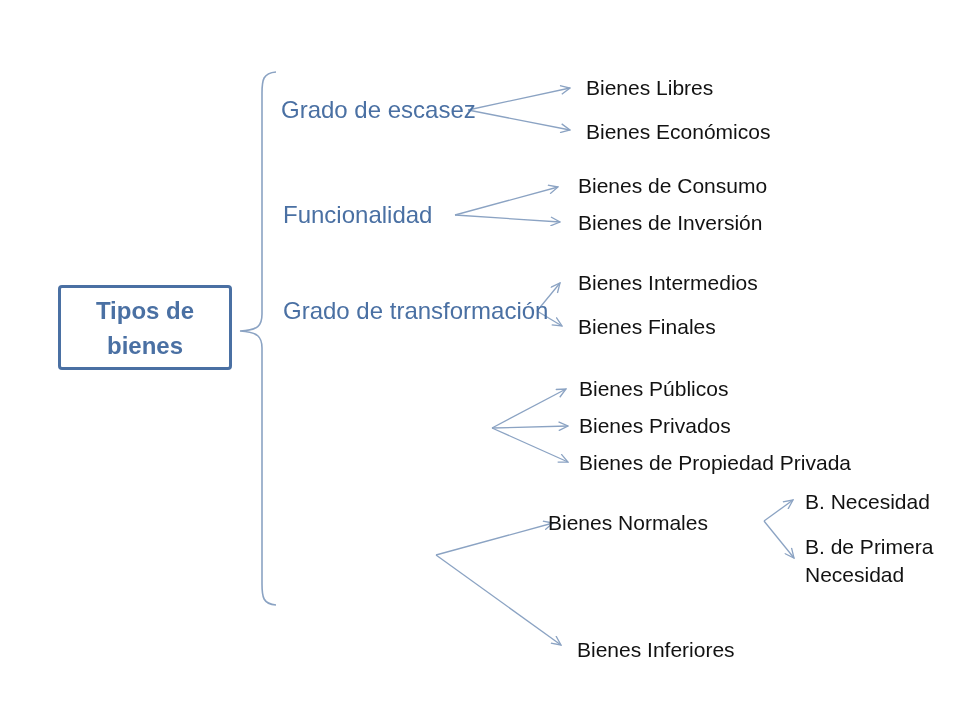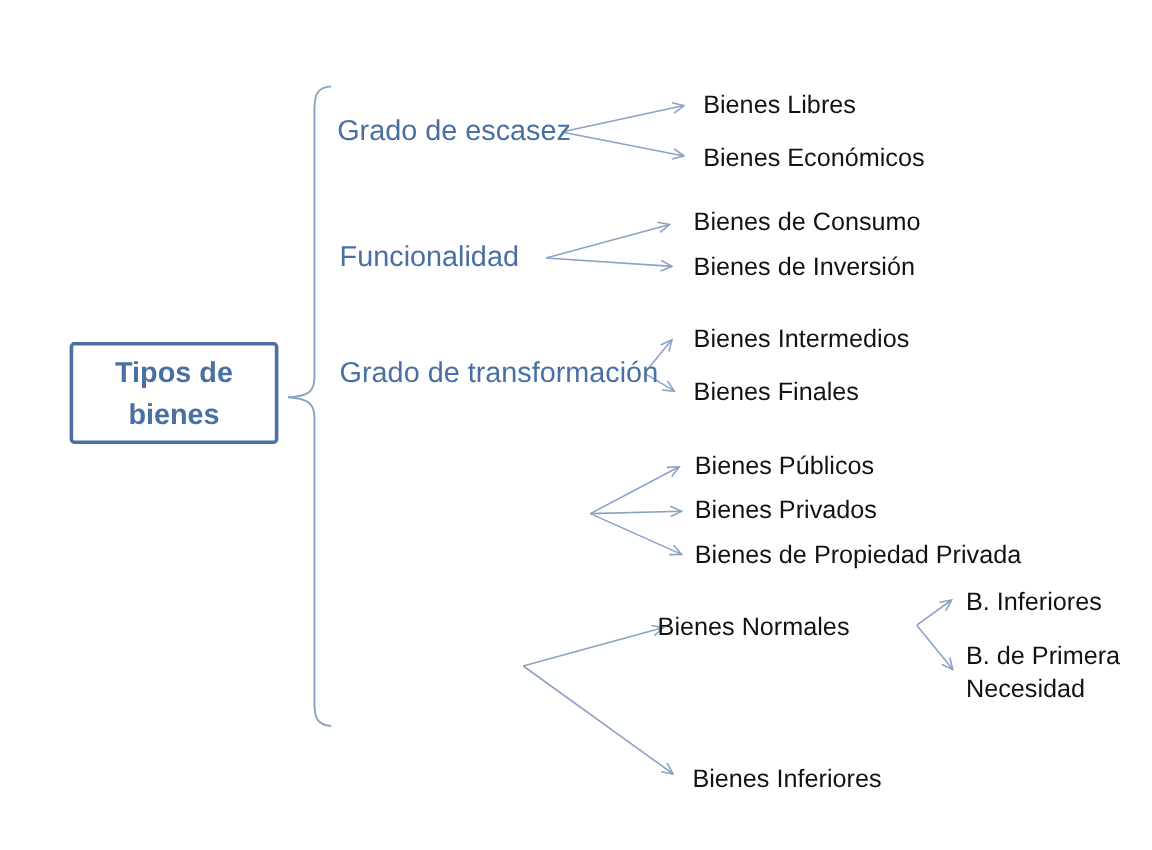--- a/index.html
+++ b/index.html
@@ -70,16 +70,16 @@
   <div class="label leaf" style="left:578px;top:173px;">Bienes de Consumo</div>
   <div class="label leaf" style="left:578px;top:270px;">Bienes Intermedios</div>
   <div class="label leaf" style="left:578px;top:210px;">Bienes de Inversión</div>
   <div class="label leaf" style="left:578px;top:314px;">Bienes Finales</div>
   <div class="label leaf" style="left:579px;top:376px;">Bienes Públicos</div>
   <div class="label leaf" style="left:579px;top:413px;">Bienes Privados</div>
   <div class="label leaf" style="left:579px;top:450px;">Bienes de Propiedad Privada</div>
   <div class="label leaf" style="left:548px;top:510px;">Bienes Normales</div>
   <div class="label leaf" style="left:577px;top:637px;">Bienes Inferiores</div>
 
-  <div class="label leaf" style="left:805px;top:489px;">B. Inferiores</div>
+  <div class="label leaf" style="left:805px;top:489px;">B. Necesidad</div>
   <div class="label leaf multiline" style="left:805px;top:533px;width:155px;line-height:28px;">B. de Primera Necesidad</div>
 
 </div>
 
 </body></html>

